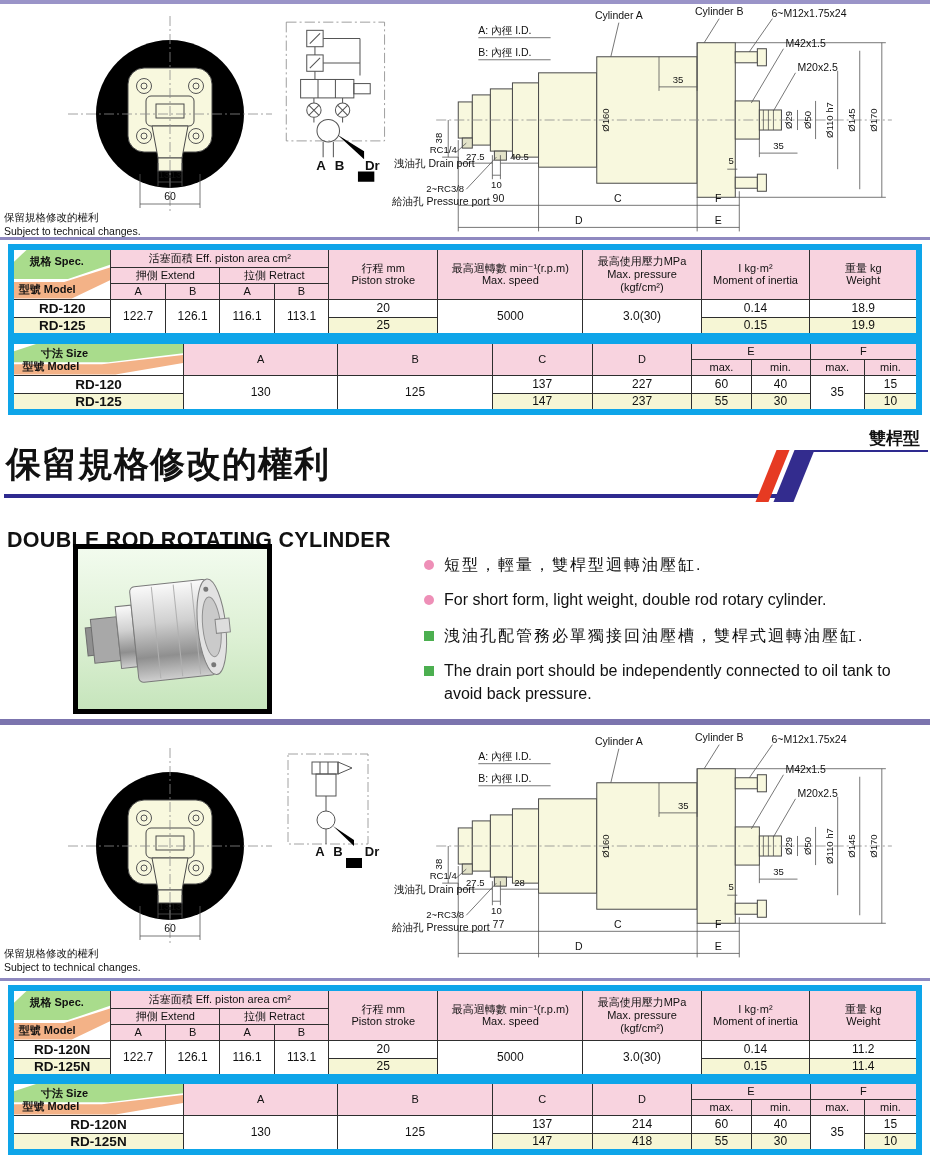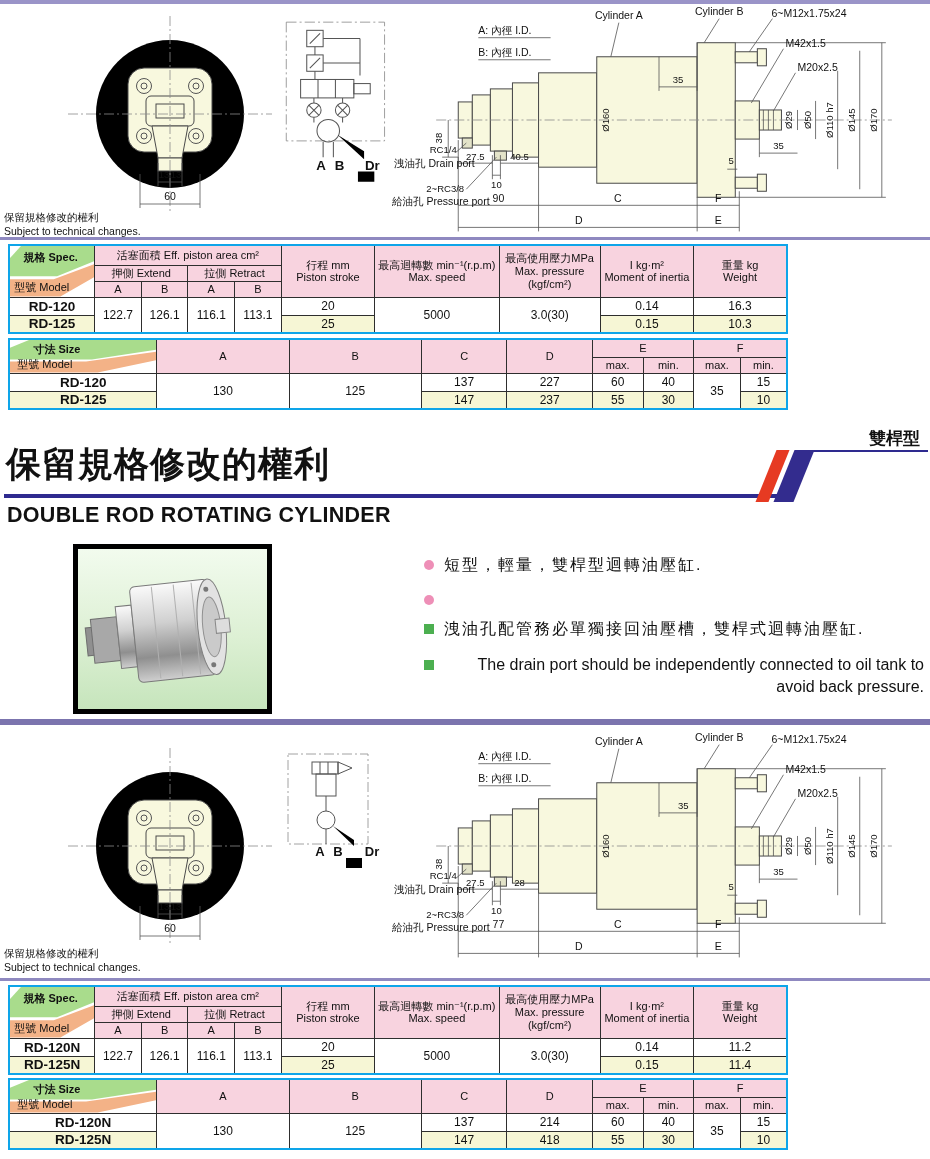--- a/index.html
+++ b/index.html
@@ -2,46 +2,46 @@
 <html><head>
 <meta charset="utf-8">
 <style>
   html,body{margin:0;padding:0;background:#e9e9e9;}
   .page{position:relative;width:930px;height:1159px;background:#ffffff;overflow:hidden;
         font-family:"Liberation Sans","DejaVu Sans",sans-serif;color:#111;}
   .abs{position:absolute;}
   .bar{position:absolute;left:0;width:930px;}
   .note{font-size:10.5px;line-height:1.35;color:#111;}
   
-  table.spec,table.size{border-collapse:collapse;table-layout:fixed;width:780px;
-        border:2px solid #0ea5e9;font-size:12px;text-align:center;}
+  table.spec,table.size{border-collapse:collapse;table-layout:fixed;width:914px;
+        border:6px solid #0ea5e9;font-size:12px;text-align:center;}
   table.spec td,table.size td{border:1px solid #2e2e2e;padding:0 2px;overflow:hidden;}
   tr.h td{background:#f8d3df;font-size:11px;line-height:1.15;}
   tr.h .two{display:block;}
   td.model{font-weight:bold;font-size:13.5px;}
   tr.r1 td{background:#f6f6d5;}
   tr.r0 td{background:#ffffff;}
   td.corner{position:relative;background:#fff !important;padding:0;}
   .corner .cg{position:absolute;inset:0;background:#a9dc8c;
         clip-path:polygon(0 24%,13% 0,100% 0,100% 30%,56% 60%,0 60%);}
   .corner .co{position:absolute;inset:0;background:#f3b287;
         clip-path:polygon(0 66%,52% 66%,100% 36%,100% 62%,60% 100%,0 100%);}
   .corner .lt{position:absolute;top:10%;left:16%;font-weight:bold;font-size:11px;white-space:nowrap;}
-  .corner .lb{position:absolute;bottom:5%;left:5%;font-weight:normal;font-size:11px;white-space:nowrap;}
+  .corner .lb{position:absolute;bottom:5%;left:5%;font-weight:bold;font-size:11px;white-space:nowrap;}
   
   .title-tag{position:absolute;top:427px;right:10px;font-size:17px;font-weight:bold;font-family:Liberation Mono, monospace;}
   .title-zh{position:absolute;top:441px;left:6px;font-size:35px;font-weight:900;letter-spacing:1px;}
   .title-rule{position:absolute;top:494px;left:4px;width:788px;height:4px;background:#2e2a8f;}
   .logo-line{position:absolute;top:450px;left:800px;width:128px;height:2px;background:#2e2a8f;}
   .slash-red{position:absolute;top:450px;left:766px;width:13px;height:52px;background:#e63a22;transform:skewX(-22deg);}
   .slash-navy{position:absolute;top:450px;left:784px;width:20px;height:52px;background:#332c8e;transform:skewX(-22deg);}
   .logo-text{position:absolute;top:452px;left:812px;font-size:46px;font-weight:900;color:#332c8e;line-height:1;}
-  .title-en{position:absolute;top:503px;left:7px;font-size:21.5px;font-weight:600;letter-spacing:.3px;text-align:right;}
+  .title-en{position:absolute;top:528px;left:7px;font-size:21.5px;font-weight:600;letter-spacing:.3px;text-align:right;}
   
-  .features{position:absolute;left:424px;top:554px;width:500px;list-style:none;margin:0;padding:0;text-align:right;}
+  .features{position:absolute;left:424px;top:554px;width:500px;list-style:none;margin:0;padding:0;}
   .features li{display:flex;align-items:flex-start;margin-bottom:13px;font-size:16px;line-height:1.4;}
   .features li.zh{letter-spacing:2px;}
   .mk{flex:0 0 auto;width:10px;height:10px;margin:6px 10px 0 0;}
   .mk.dot{border-radius:50%;background:#ee8fb7;}
   .mk.sq{background:#4caf50;}
   
   .photo{position:absolute;left:73px;top:544px;width:199px;height:170px;border:5px solid #000;
         box-sizing:border-box;background:linear-gradient(180deg,#f2fbee 0%,#ddf0d4 55%,#c6e5bc 100%);}
   
   svg text{font-family:"Liberation Sans","DejaVu Sans",sans-serif;fill:#111;}
@@ -243,27 +243,27 @@
     <tr class="r0" style="height:18px">
       <td class="model">RD-120</td>
       <td rowspan="2">122.7</td>
       <td rowspan="2">126.1</td>
       <td rowspan="2">116.1</td>
       <td rowspan="2">113.1</td>
       <td>20</td>
       <td rowspan="2">5000</td>
       <td rowspan="2">3.0(30)</td>
       <td>0.14</td>
-      <td>16.3</td>
+      <td>18.9</td>
     </tr>
     <tr class="r1" style="height:18px">
       <td class="model">RD-125</td>
       <td>25</td>
       <td>0.15</td>
-      <td>10.3</td>
+      <td>19.9</td>
     </tr>
   </tbody>
     </table>
 
   <table class="size abs" style="left:8px;top:338px;">
     <colgroup>
         <col style="width:19%">
         <col style="width:17%">
         <col style="width:17%">
         <col style="width:11%">
@@ -351,20 +351,21 @@
     </svg>
   </div>
 
   <ul class="features">
     <li class="zh">
       <span class="mk dot"></span>
       <span>短型，輕量，雙桿型迴轉油壓缸.</span>
       </li>
     <li>
       <span class="mk dot"></span>
+      <span>For short form, light weight, double rod rotary cylinder.</span>
       </li>
     <li class="zh">
       <span class="mk sq"></span>
       <span>洩油孔配管務必單獨接回油壓槽，雙桿式迴轉油壓缸.</span>
       </li>
     <li>
       <span class="mk sq"></span>
       <span>The drain port should be independently connected to oil tank to avoid back pressure.</span>
       </li>
   </ul>

